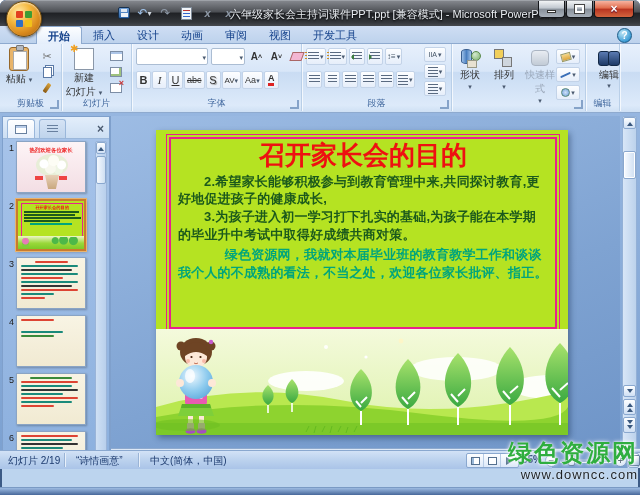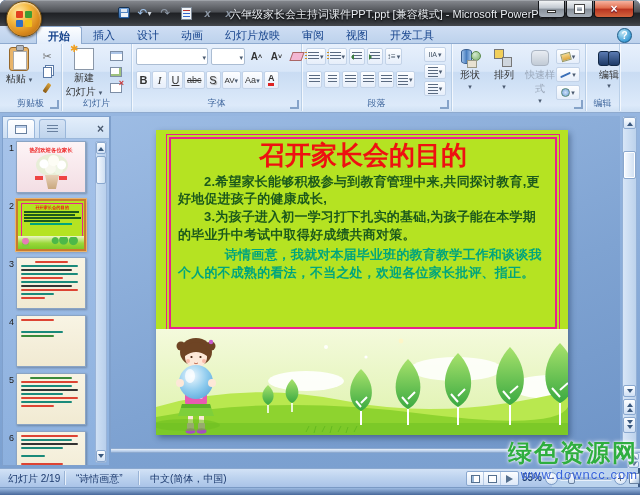--- a/index.html
+++ b/index.html
@@ -251,21 +251,21 @@
   
   .splitter { position:absolute; left:111px; top:335px; width:529px; height:5px;
     background:linear-gradient(#e8f0fa,#a8c2e4); border-top:1px solid #8eaacf; border-bottom:1px solid #8eaacf; }
   .notes { position:absolute; left:111px; top:340px; width:516px; height:15px; background:#fff;
     border-bottom:1px solid #9ab4d8; font-size:11px; color:#333; padding:1px 0 0 7px; }
   .nscroll { position:absolute; right:0; top:340px; width:13px; height:15px;
     background:#d8e6f7; border-left:1px solid #9ab4d8; }
   .nscroll .sbtn { width:11px; height:7px; }
 
   
-  .statusbar { position:absolute; left:0; top:468px; width:552px; height:19px;
+  .statusbar { position:absolute; left:0; top:450px; width:552px; height:19px;
     background:linear-gradient(#d2e2f6 0%, #bcd2ee 50%, #aac4e8 100%);
     border-top:1px solid #8aa8cf; font-size:10px; color:#1c3a6e; }
   .sb-item { position:absolute; top:3px; white-space:nowrap; }
   .sb-sep { position:absolute; top:2px; width:1px; height:14px; background:#9ab4d6; box-shadow:1px 0 0 #e8f0fa; }
   .viewgrp { position:absolute; left:466px; top:2px; display:flex; border:1px solid #8aa8cf; border-radius:2px;
     background:linear-gradient(#fdfeff,#dce8f8); }
   .vbtn { width:17px; height:13px; display:flex; align-items:center; justify-content:center; border-right:1px solid #b8cce6; }
   .vbtn:last-child { border-right:none; }
   .ic-normal { width:9px; height:8px; border:1px solid #55708f; box-shadow:inset 2px 0 0 #9ab8d8; background:#fff; }
   .ic-sorter { width:9px; height:8px; background:
@@ -283,21 +283,21 @@
     background:linear-gradient(135deg,#fff 40%, #9ab8d8); border-radius:1px; }
 
   
   .bottomedge { position:absolute; left:0; top:487px; width:640px; height:8px;
     background:linear-gradient(#9dbbe2,#48689a); border-top:1px solid #7a9ac4; }
 
   
   .watermark { position:absolute; right:2px; top:437px; text-align:right; z-index:50; pointer-events:none; }
   .wm-name { font-size:24px; font-weight:bold; color:#2fae3f; letter-spacing:2px;
     text-shadow:0 0 2px #fff, 0 0 4px #fff; }
-  .wm-url { font-size:13px; color:#1d4ed8; opacity:.85; margin-top:-2px; letter-spacing:1px;
+  .wm-url { font-size:13px; color:#000000; opacity:.85; margin-top:-2px; letter-spacing:1px;
     text-shadow:0 0 2px #fff; }
 </style>
 </head>
 <body>
 
 <div class="window">
 
   <div class="titlebar">
     <div class="qat">
       <div class="qat-btn">
@@ -344,21 +344,20 @@
         <i class="ol4"></i>
       </div>
   </div>
 
   <div class="tabrow">
     <div class="tabs">
       <div class="rtab active">开始</div>
       <div class="rtab">插入</div>
       <div class="rtab">设计</div>
       <div class="rtab">动画</div>
-      <div class="rtab">幻灯片放映</div>
       <div class="rtab">审阅</div>
       <div class="rtab">视图</div>
       <div class="rtab">开发工具</div>
     </div>
     <div class="help-btn">?</div>
   </div>
 
   <div class="ribbon">
 
     <div class="grp g-clip">
@@ -648,21 +647,21 @@
           </div>
       </div>
     </div>
 
     <div class="editor">
       <div class="slide">
         <div class="textbox">
           <div class="slide-title">召开家长会的目的</div>
           <div class="para">2.希望家长能够积极参与到教育管理中来,共同探讨教育,更好地促进孩子的健康成长,</div>
           <div class="para">3.为孩子进入初一学习打下扎实的基础,为孩子能在本学期的毕业升中考试中取得好成绩共商对策。</div>
-          <div class="closing">诗情画意，我就对本届毕业班的教育教学工作和谈谈我个人的不成熟的看法，不当之处，欢迎各位家长批评、指正。</div>
+          <div class="closing">绿色资源网，我就对本届毕业班的教育教学工作和谈谈我个人的不成熟的看法，不当之处，欢迎各位家长批评、指正。</div>
         </div>
 
         <svg class="scene" viewBox="0 0 412 106">
           <defs>
             <linearGradient id="skyg" x1="0" y1="0" x2="0" y2="1">
               <stop offset="0" stop-color="#f4fadc"></stop>
                 <stop offset="1" stop-color="#ddf2ab"></stop>
             </linearGradient>
             <linearGradient id="tg" x1="0" y1="0" x2="0" y2="1">
               <stop offset="0" stop-color="#a8e26c"></stop>

